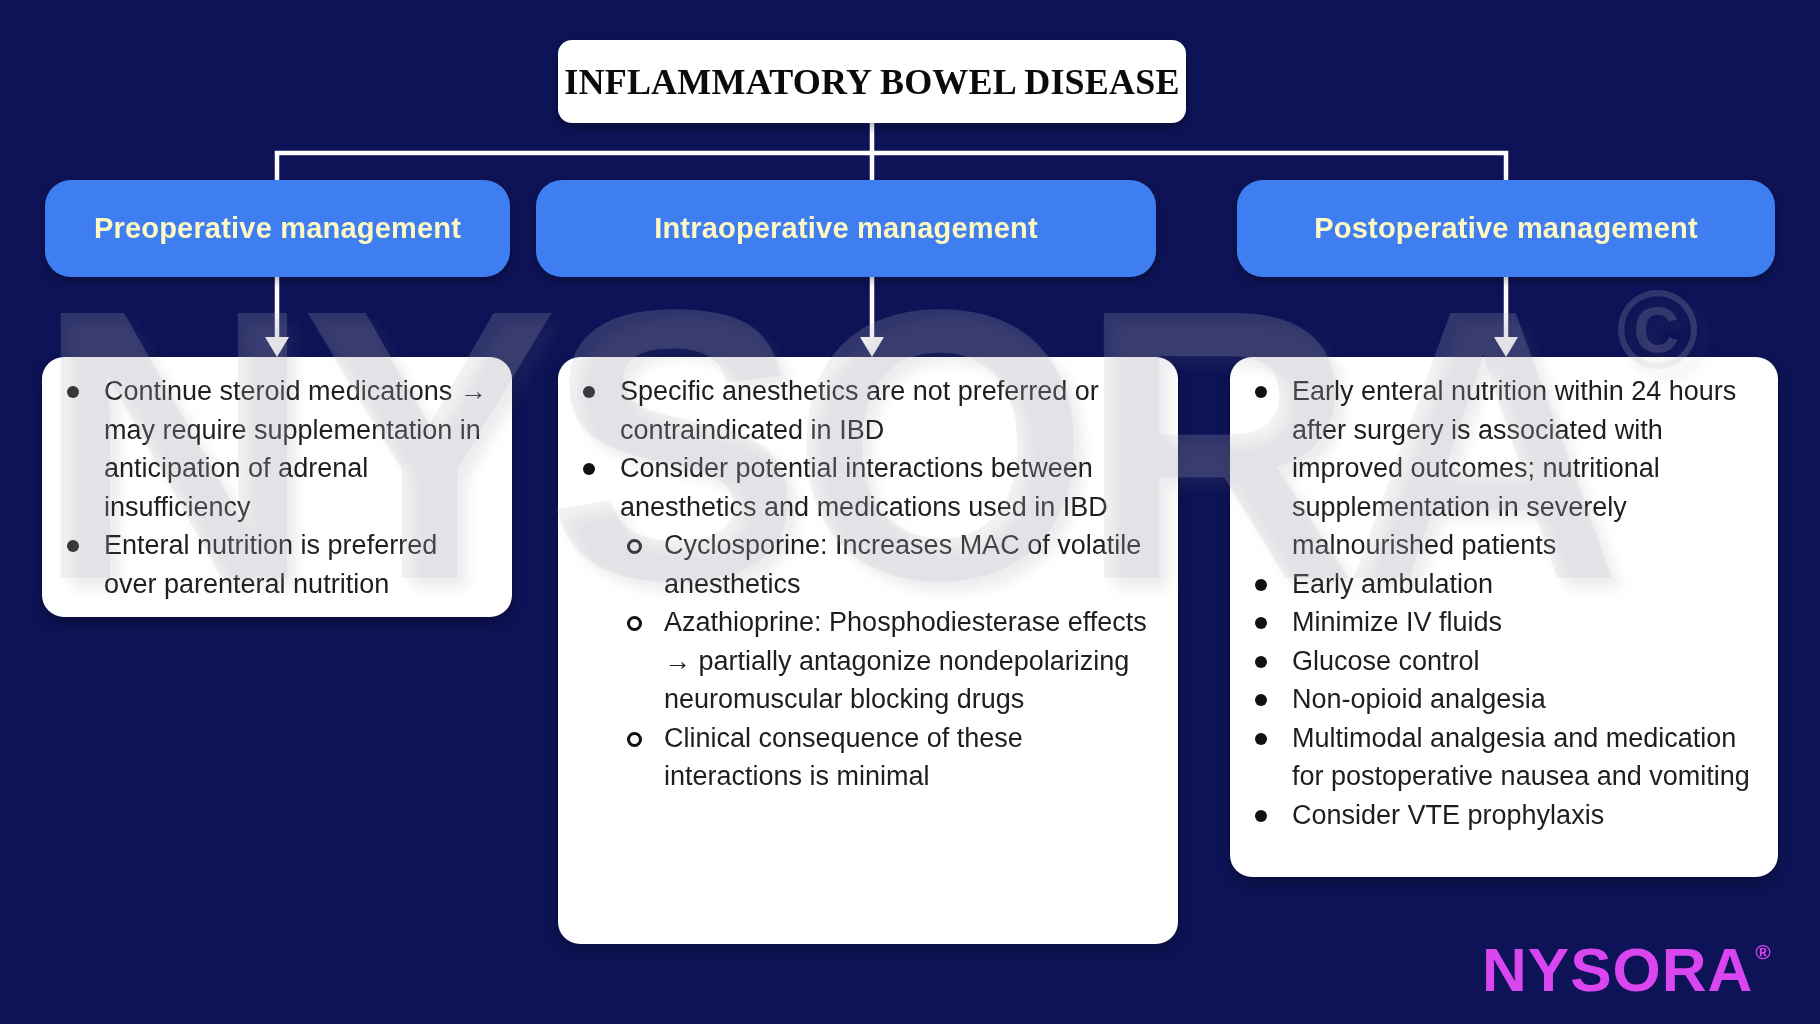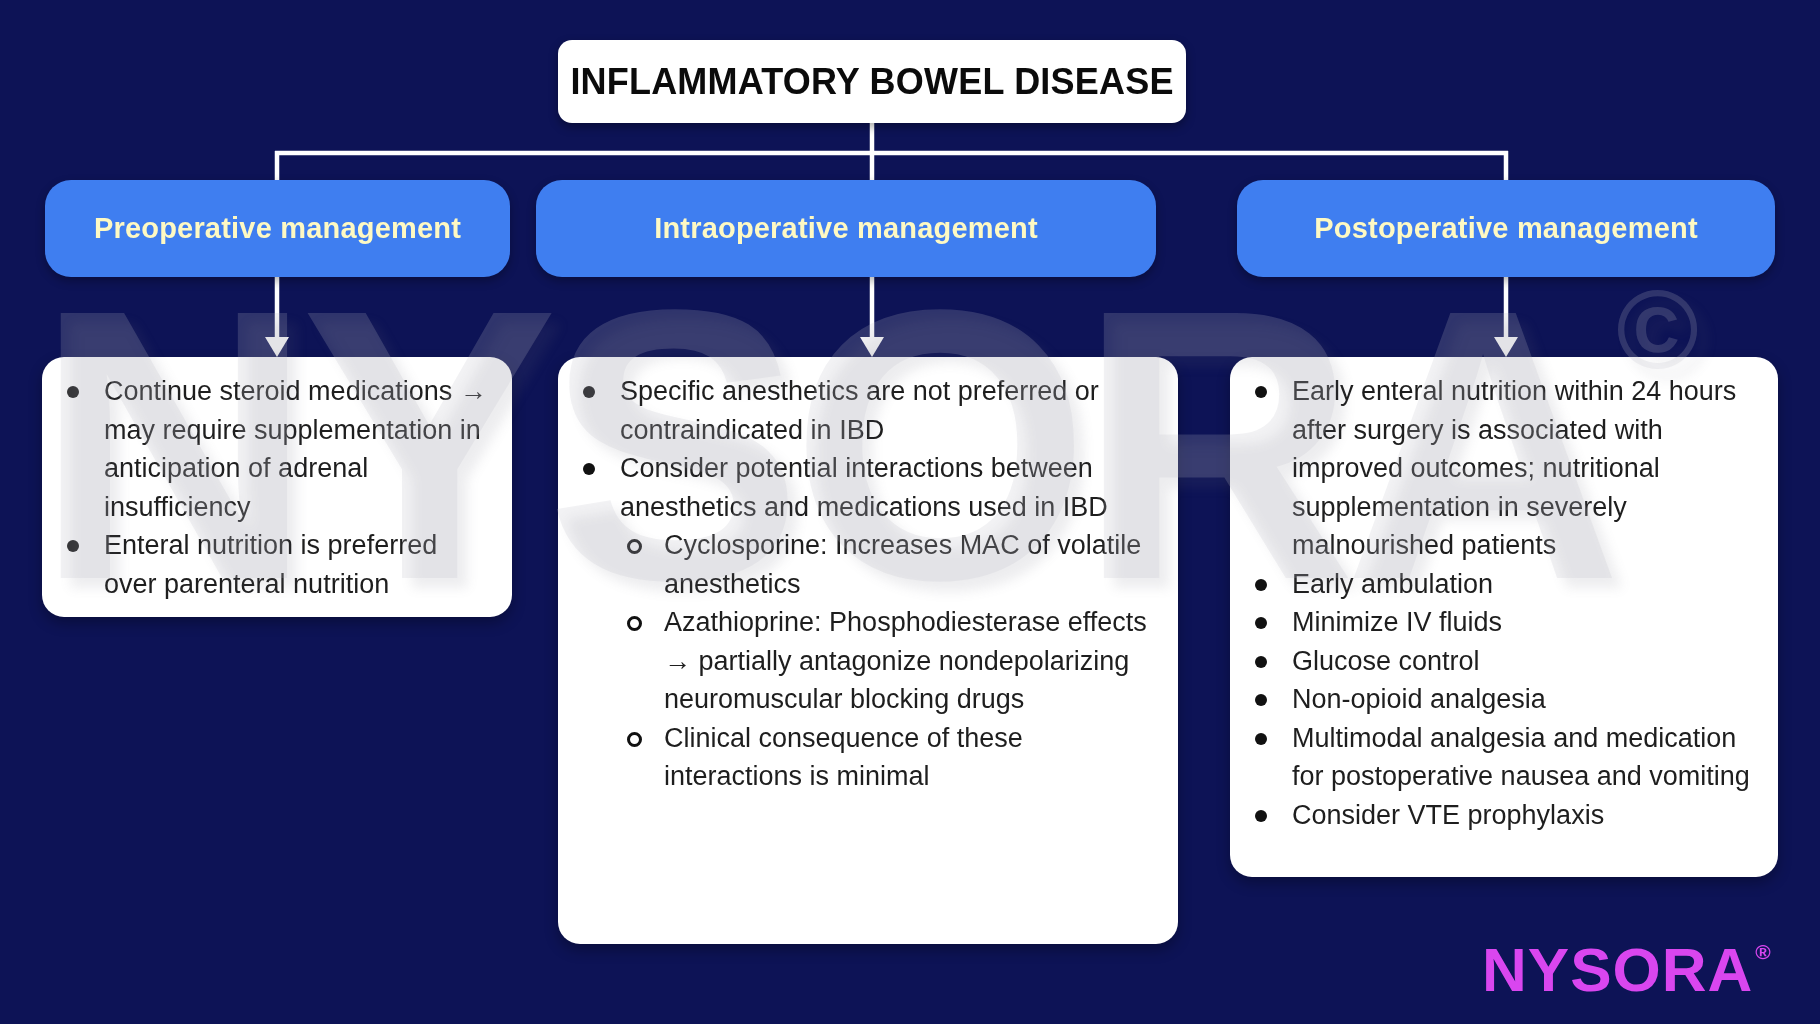--- a/index.html
+++ b/index.html
@@ -13,21 +13,21 @@
   .canvas{position:absolute;inset:0;}
 
   
   svg.connectors{position:absolute;left:0;top:0;z-index:1;}
 
   
   .title-box{
     position:absolute;left:558px;top:40px;width:628px;height:83px;
     background:#FFFFFF;border-radius:14px;
     display:flex;align-items:center;justify-content:center;
-    z-index:2;box-shadow:0 4px 10px rgba(0,0,0,0.35);
+    z-index:2;box-shadow:0 4px 10px rgba(0,0,0,0.35);font-family:Liberation Serif, serif;
   }
   .title-box span{
     font-size:36px;font-weight:800;color:#0B0B0B;letter-spacing:0.2px;
   }
 
   
   .header-box{
     position:absolute;top:180px;height:97px;
     background:#3F7EF0;border-radius:26px;
     display:flex;align-items:center;justify-content:center;

